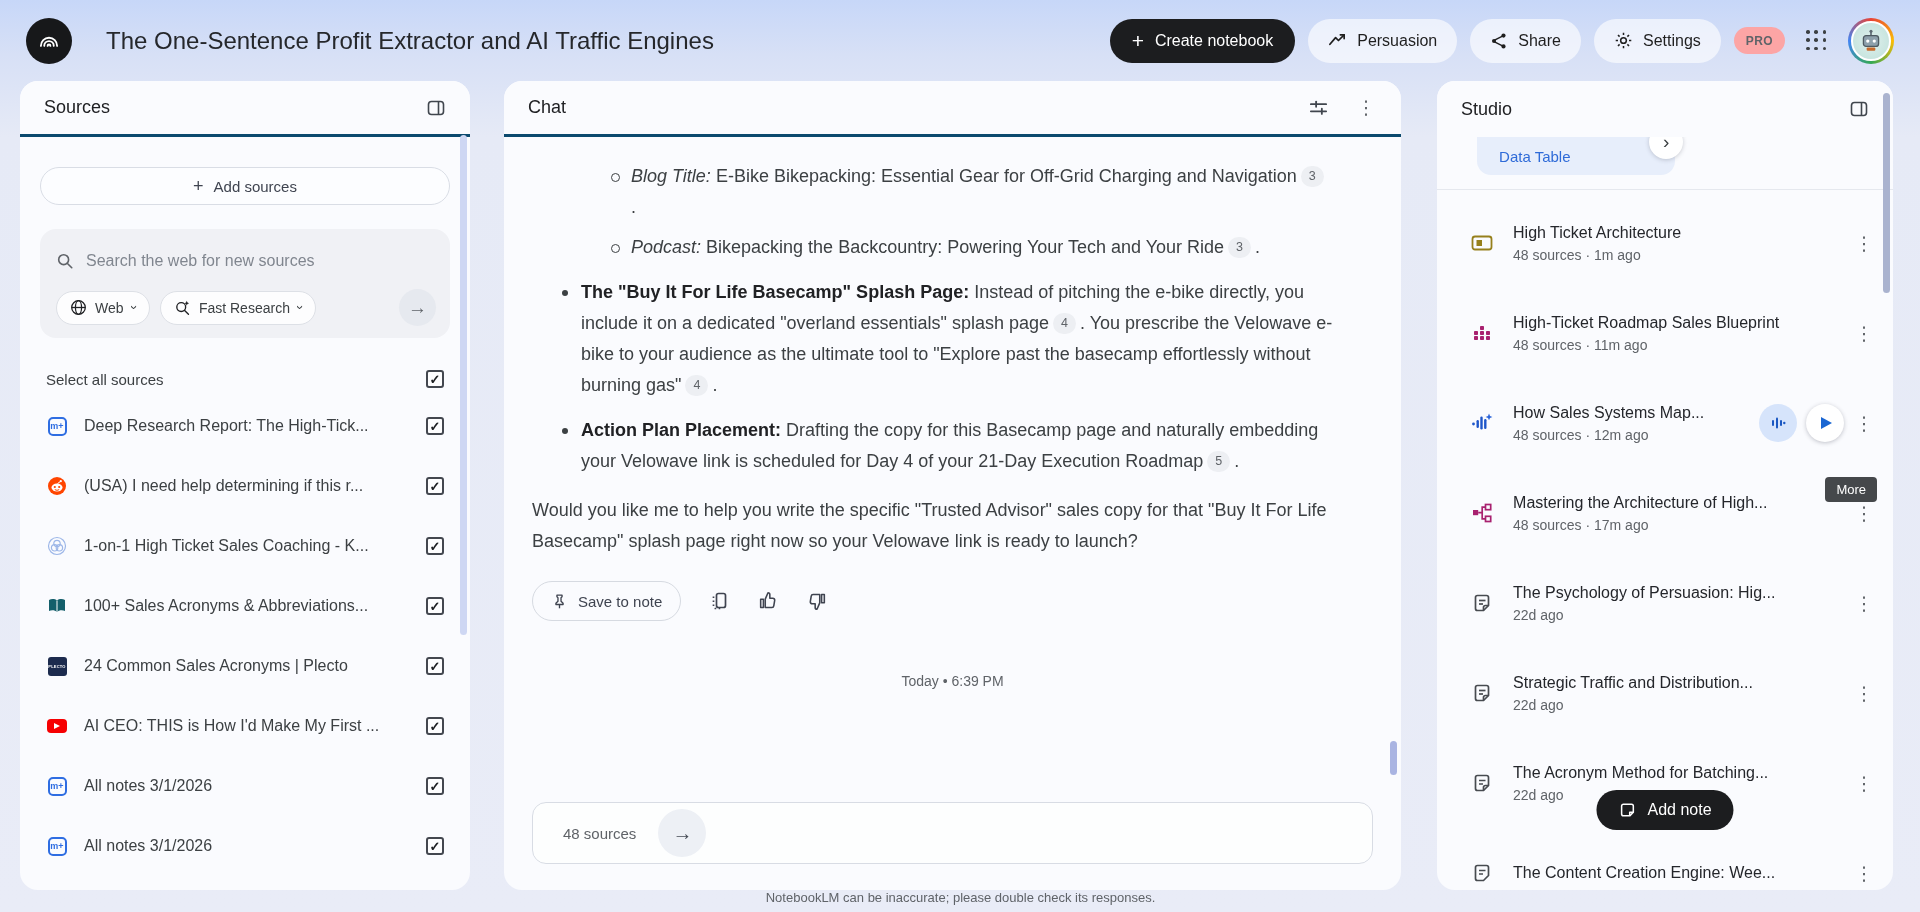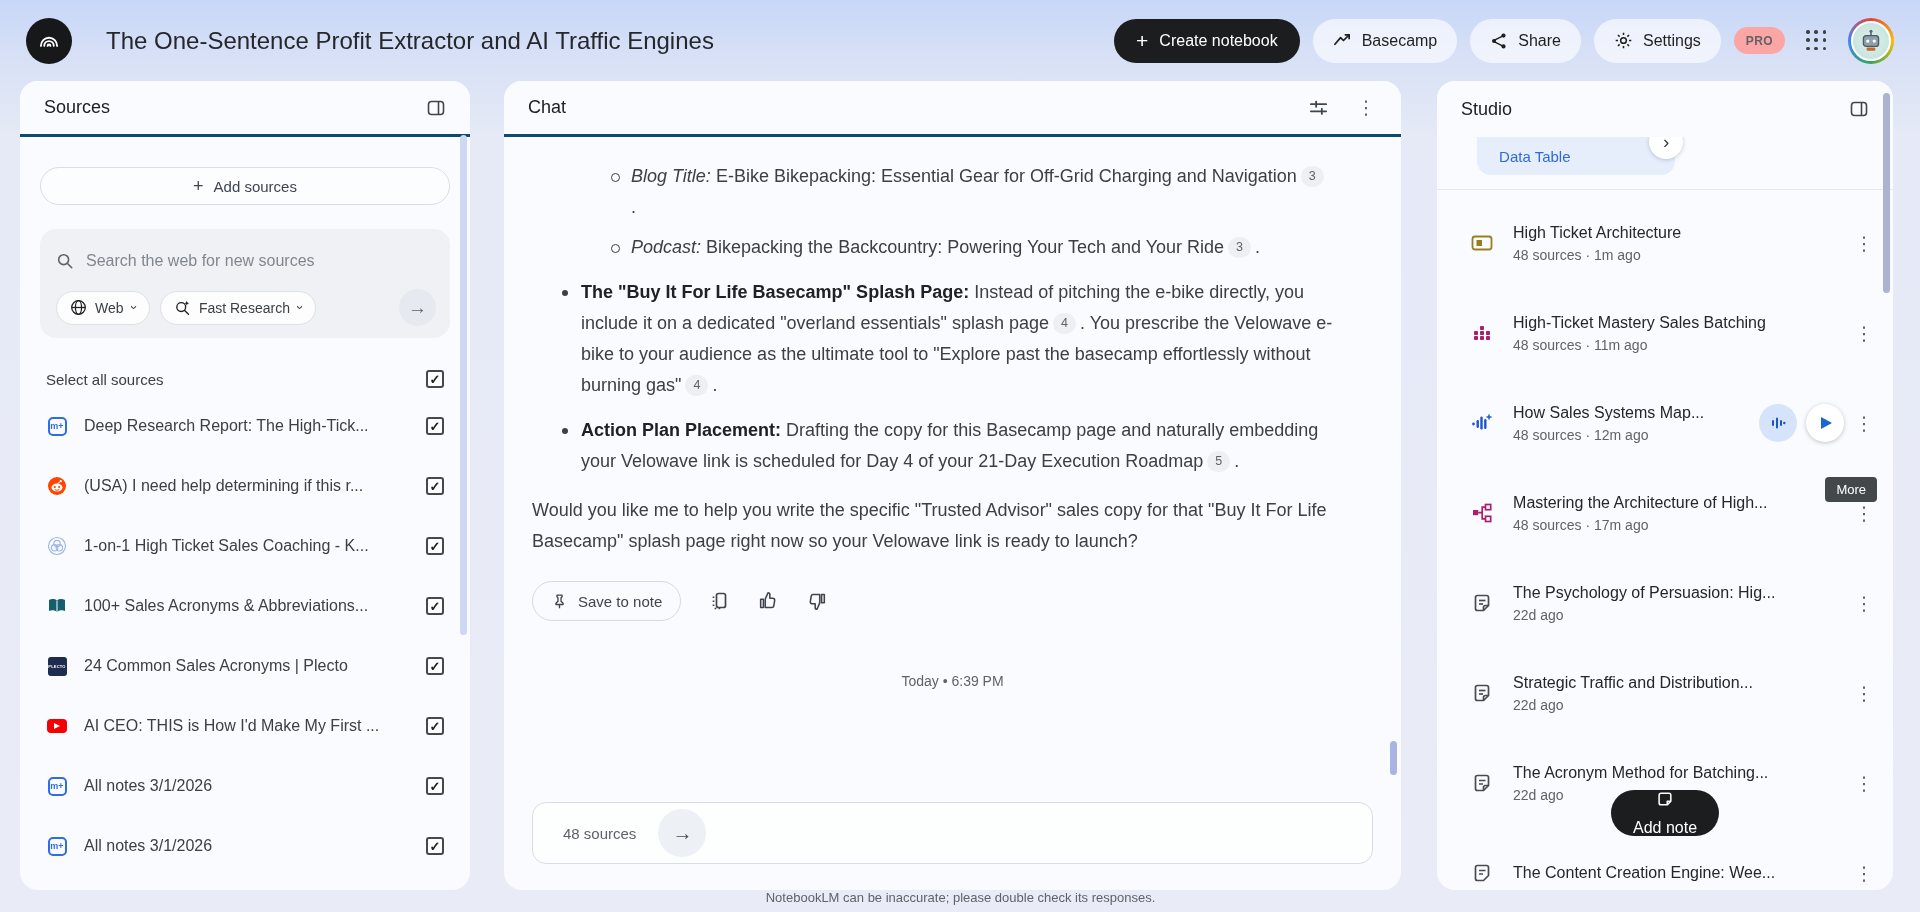--- a/index.html
+++ b/index.html
@@ -90,21 +90,21 @@
   .st-icon { width:30px; flex:none; display:flex; justify-content:center; }
   .st-txt { margin-left:16px; min-width:0; flex:1; }
   .st-title { font-size:16px; font-weight:500; color:#24262b; white-space:nowrap; overflow:hidden; }
   .st-meta { font-size:14px; color:#5f6368; margin-top:5px; }
   .st-controls { display:flex; align-items:center; gap:9px; margin-left:8px; }
   .circle-btn { width:38px; height:38px; border-radius:50%; display:flex; align-items:center; justify-content:center; cursor:pointer; flex:none; }
   .cb-audio { background:#d6e4fb; }
   .cb-play { background:#fff; box-shadow:0 1px 4px rgba(60,64,80,.3); }
   .cb-play::after { content:""; border-left:11px solid #1a66d2; border-top:6.5px solid transparent; border-bottom:6.5px solid transparent; margin-left:3px; }
   .tooltip-more { position:absolute; right:16px; top:396px; background:#45484b; color:#fff; font-size:13px; padding:5px 11px; border-radius:4px; z-index:4; }
-  .add-note { position:absolute; left:50%; transform:translateX(-50%); top:709px; height:46px; background:#1c1d1f; color:#fff; border-radius:23px; display:flex; align-items:center; gap:11px; padding:0 22px; font-size:16px; font-weight:500; z-index:3; cursor:pointer; white-space:nowrap;flex-direction:column; }
+  .add-note { position:absolute; left:50%; transform:translateX(-50%); top:709px; height:40px; background:#1c1d1f; color:#fff; border-radius:23px; display:flex; align-items:center; gap:11px; padding:0 22px; font-size:16px; font-weight:500; z-index:3; cursor:pointer; white-space:nowrap; }
 
   
   .sb { position:absolute; border-radius:4px; width:7px; z-index:5; }
   .sb-sources { right:3px; top:54px; height:500px; background:#ced7f3; }
   .sb-chat { right:4px; top:660px; height:34px; background:#a9b4e2; }
   .sb-studio { right:3px; top:12px; height:200px; background:#aab3cf; }
 
   .footer { position:absolute; top:890px; left:508px; width:905px; text-align:center; font-size:13px; color:#5f6368; }
 </style>
 </head>
@@ -124,21 +124,21 @@
       <span class="plus">+</span>
       <span>Create notebook</span>
     </div>
     <div class="tb-pill">
       <span>
         <svg width="19" height="19" viewBox="0 0 20 20" fill="none" stroke="#1f1f1f" stroke-width="1.8" stroke-linecap="round" stroke-linejoin="round">
           <polyline points="2,14 8,7 11,10 17,4"></polyline>
             <polyline points="13,4 17,4 17,8"></polyline>
         </svg>
       </span>
-      <span>Basecamp</span>
+      <span>Persuasion</span>
     </div>
     <div class="tb-pill">
       <span>
         <svg width="18" height="18" viewBox="0 0 20 20" fill="#1f1f1f">
           <circle cx="4.5" cy="10" r="2.3"></circle>
             <circle cx="15" cy="4" r="2.3"></circle>
             <circle cx="15" cy="16" r="2.3"></circle>
           <path d="M5 9 L15 4 M5 11 L15 16" stroke="#1f1f1f" stroke-width="1.6" fill="none"></path>
         </svg>
       </span>
@@ -437,21 +437,21 @@
             <rect x="3" y="9" width="4" height="4" rx="0.8"></rect>
               <rect x="3" y="14" width="4" height="4" rx="0.8"></rect>
             <rect x="9" y="4" width="4" height="4" rx="0.8"></rect>
               <rect x="9" y="9" width="4" height="4" rx="0.8"></rect>
               <rect x="9" y="14" width="4" height="4" rx="0.8"></rect>
             <rect x="15" y="9" width="4" height="4" rx="0.8"></rect>
               <rect x="15" y="14" width="4" height="4" rx="0.8"></rect>
           </svg>
         </span>
         <span class="st-txt">
-          <div class="st-title">High-Ticket Mastery Sales Batching</div>
+          <div class="st-title">High-Ticket Roadmap Sales Blueprint</div>
           <div class="st-meta">48 sources · 11m ago</div>
         </span>
         <span class="st-controls">
             <span class="kebab">⋮</span>
           </span>
       </div>
 
       <div class="st-item">
         <span class="st-icon">
           <svg width="24" height="24" viewBox="0 0 24 24">

